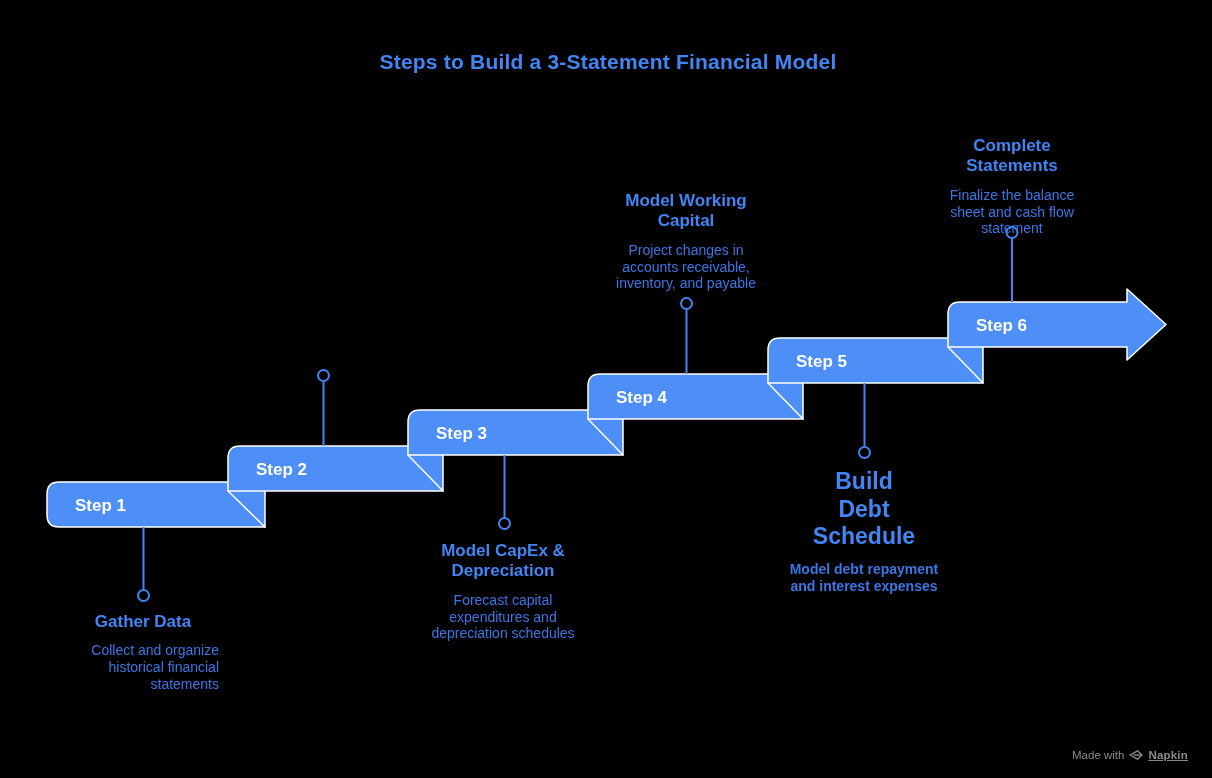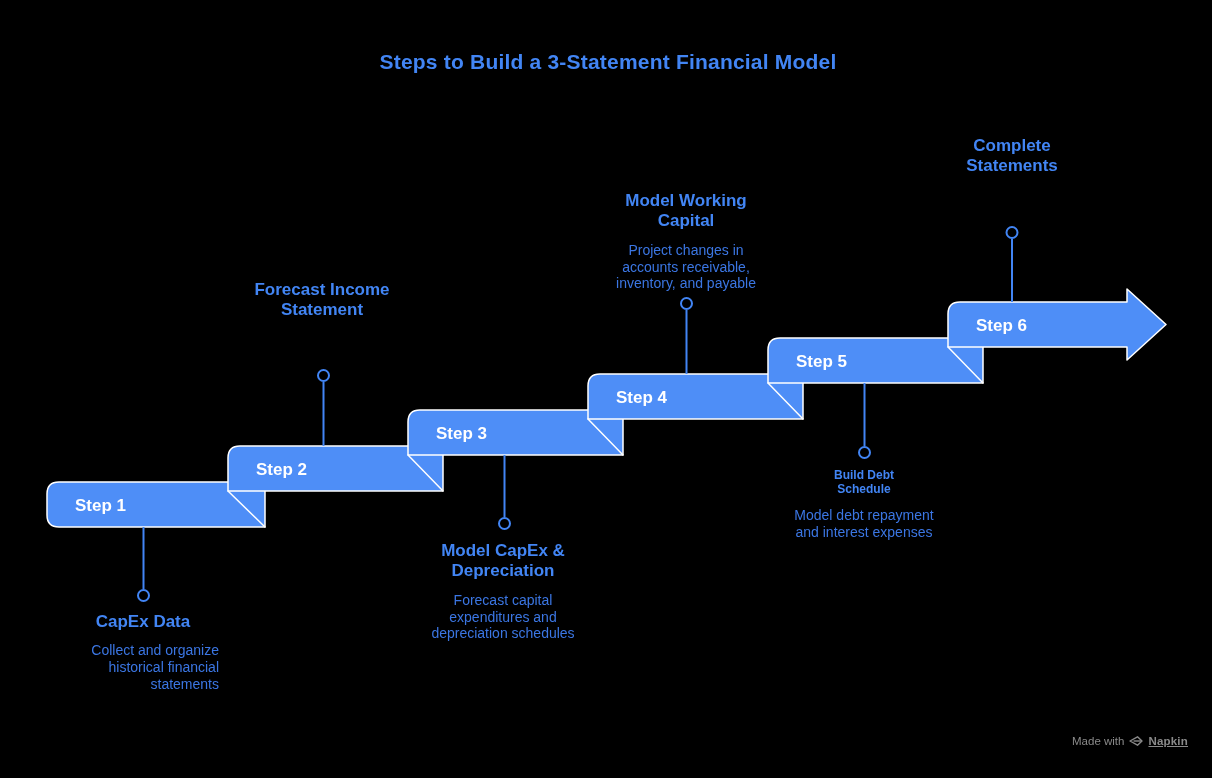--- a/index.html
+++ b/index.html
@@ -29,24 +29,24 @@
 
   .callout{position:absolute;transform:translateX(-50%);text-align:center;}
   .co-title{font-size:17px;font-weight:700;line-height:1.2;color:var(--accent);
     margin:0 auto 10px;}
   .co-desc{font-size:14px;font-weight:400;line-height:1.2;color:var(--desc);
     margin:0 auto;}
   .k1 .co-desc{width:152px;text-align:right;}
   .k2 .co-title{width:170px;} .k2 .co-desc{width:172px;}
   .k3 .co-title{width:175px;} .k3 .co-desc{width:170px;}
   .k4 .co-title{width:150px;} .k4 .co-desc{width:172px;}
-  .k5 .co-title{width:112px;font-size:12px;} .k5 .co-desc{width:165px;}
+  .k5 .co-title{width:112px;font-size:23px;} .k5 .co-desc{width:165px;font-weight:bold;}
   .k6 .co-title{width:110px;margin-top:16px;} .k6 .co-desc{width:160px;}
 
-  .credit{position:absolute;right:24px;bottom:31px;display:flex;align-items:flex-end;
+  .credit{position:absolute;right:24px;bottom:17px;display:flex;align-items:flex-end;
     gap:5px;font-size:11.5px;color:var(--credit);}
   .credit .brand{font-weight:700;letter-spacing:.2px;text-decoration:underline;}
   .pen-icon{display:inline-block;}
 </style>
 </head>
 <body>
 
 <div class="canvas">
 
   <div class="diagram-title">Steps to Build a 3-Statement Financial Model</div>
@@ -109,45 +109,45 @@
 
     <text class="steplabel" x="75" y="511">Step 1</text>
     <text class="steplabel" x="256" y="475">Step 2</text>
     <text class="steplabel" x="436" y="439">Step 3</text>
     <text class="steplabel" x="616" y="403">Step 4</text>
     <text class="steplabel" x="796" y="367">Step 5</text>
     <text class="steplabel" x="976" y="331">Step 6</text>
   </svg>
 
   <div class="callout k1" style="left:143px;top:612px;">
-    <div class="co-title">CapEx Data</div>
+    <div class="co-title">Gather Data</div>
     <div class="co-desc">Collect and organize historical financial statements</div>
   </div>
 
   <div class="callout k2" style="left:322px;top:280px;">
-    <div class="co-title">Forecast Income Statement</div>
   </div>
 
   <div class="callout k3" style="left:503px;top:541px;">
     <div class="co-title">Model CapEx &amp; Depreciation</div>
     <div class="co-desc">Forecast capital expenditures and depreciation schedules</div>
   </div>
 
   <div class="callout k4" style="left:686px;top:191px;">
     <div class="co-title">Model Working Capital</div>
     <div class="co-desc">Project changes in accounts receivable, inventory, and payable</div>
   </div>
 
   <div class="callout k5" style="left:864px;top:468px;">
     <div class="co-title">Build Debt Schedule</div>
     <div class="co-desc">Model debt repayment and interest expenses</div>
   </div>
 
   <div class="callout k6" style="left:1012px;top:120px;">
     <div class="co-title">Complete Statements</div>
+    <div class="co-desc">Finalize the balance sheet and cash flow statement</div>
   </div>
 
   <div class="credit">
     <span>Made with</span>
     <svg class="pen-icon" width="14" height="12" viewBox="0 0 14 12">
       <path d="M1 6 L8.5 1.8 L13 6 L8.5 10.2 Z" fill="none" stroke="#8a8a8a" stroke-width="1.4" stroke-linejoin="round"></path>
       <line x1="4.5" y1="6" x2="12.5" y2="6" stroke="#8a8a8a" stroke-width="1.4"></line>
     </svg>
     <span class="brand">Napkin</span>
   </div>

